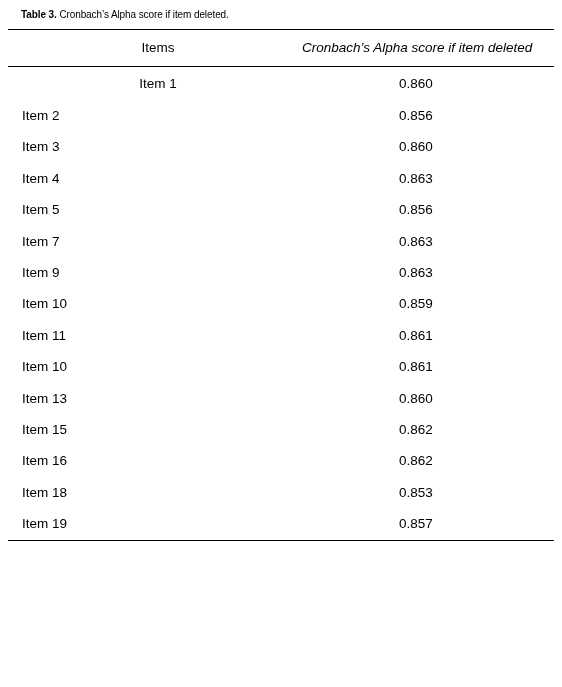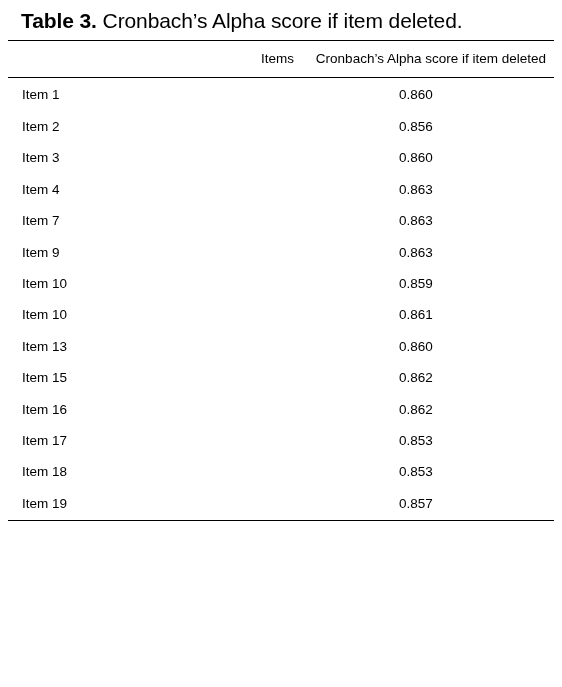--- a/index.html
+++ b/index.html
@@ -18,21 +18,21 @@
   #table-figure {
     position: relative;
     width: 562px;
     height: 687px;
     box-sizing: border-box;
     padding: 0 8px;
   }
 
   
   .caption {
-    font-size: 21px;
+    font-size: 10px;
     line-height: 1;
     padding: 10px 0 9px 13px;
     white-space: nowrap;
     letter-spacing: -0.1px;
   }
   .caption-label {
     font-weight: bold;
   }
   .caption-text {
     font-weight: normal;
@@ -56,47 +56,49 @@
     border-bottom: 1.6px solid #000;
   }
 
   thead th {
     font-weight: normal;
     padding: 0;
     vertical-align: middle;
   }
   th.col-items {
     width: 272px;
-    text-align: right;
+    text-align: center;
     padding: 9px 0 9px 14px;
     vertical-align: middle;
   }
   th.col-score {
-    text-align: right;
+    text-align: left;
     padding: 9px 8px 9px 8px;
     line-height: 1.32;
     vertical-align: middle;
+    font-style: italic;
   }
 
   tbody td {
     padding: 0;
     height: 31.4px;
     vertical-align: middle;
     font-size: 13.5px;
   }
   td.cell-item {
     text-align: left;
     padding-left: 14px;
   }
   td.cell-value {
     text-align: center;
     padding-right: 16px;
   }
   tbody tr:first-child td {
     height: 33px;
+    text-align: center;
   }
   tbody tr:last-child td {
     height: 32px;
   }
 </style>
 </head>
 <body>
 
 <div id="table-figure">
 
@@ -126,52 +128,56 @@
         </tr>
         <tr>
           <td class="cell-item">Item 3</td>
           <td class="cell-value">0.860</td>
         </tr>
         <tr>
           <td class="cell-item">Item 4</td>
           <td class="cell-value">0.863</td>
         </tr>
         <tr>
+          <td class="cell-item">Item 5</td>
+          <td class="cell-value">0.856</td>
+        </tr>
+        <tr>
           <td class="cell-item">Item 7</td>
           <td class="cell-value">0.863</td>
         </tr>
         <tr>
           <td class="cell-item">Item 9</td>
           <td class="cell-value">0.863</td>
         </tr>
         <tr>
           <td class="cell-item">Item 10</td>
           <td class="cell-value">0.859</td>
+        </tr>
+        <tr>
+          <td class="cell-item">Item 11</td>
+          <td class="cell-value">0.861</td>
         </tr>
         <tr>
           <td class="cell-item">Item 10</td>
           <td class="cell-value">0.861</td>
         </tr>
         <tr>
           <td class="cell-item">Item 13</td>
           <td class="cell-value">0.860</td>
         </tr>
         <tr>
           <td class="cell-item">Item 15</td>
           <td class="cell-value">0.862</td>
         </tr>
         <tr>
           <td class="cell-item">Item 16</td>
           <td class="cell-value">0.862</td>
         </tr>
         <tr>
-          <td class="cell-item">Item 17</td>
-          <td class="cell-value">0.853</td>
-        </tr>
-        <tr>
           <td class="cell-item">Item 18</td>
           <td class="cell-value">0.853</td>
         </tr>
         <tr>
           <td class="cell-item">Item 19</td>
           <td class="cell-value">0.857</td>
         </tr>
       </tbody>
   </table>
 

